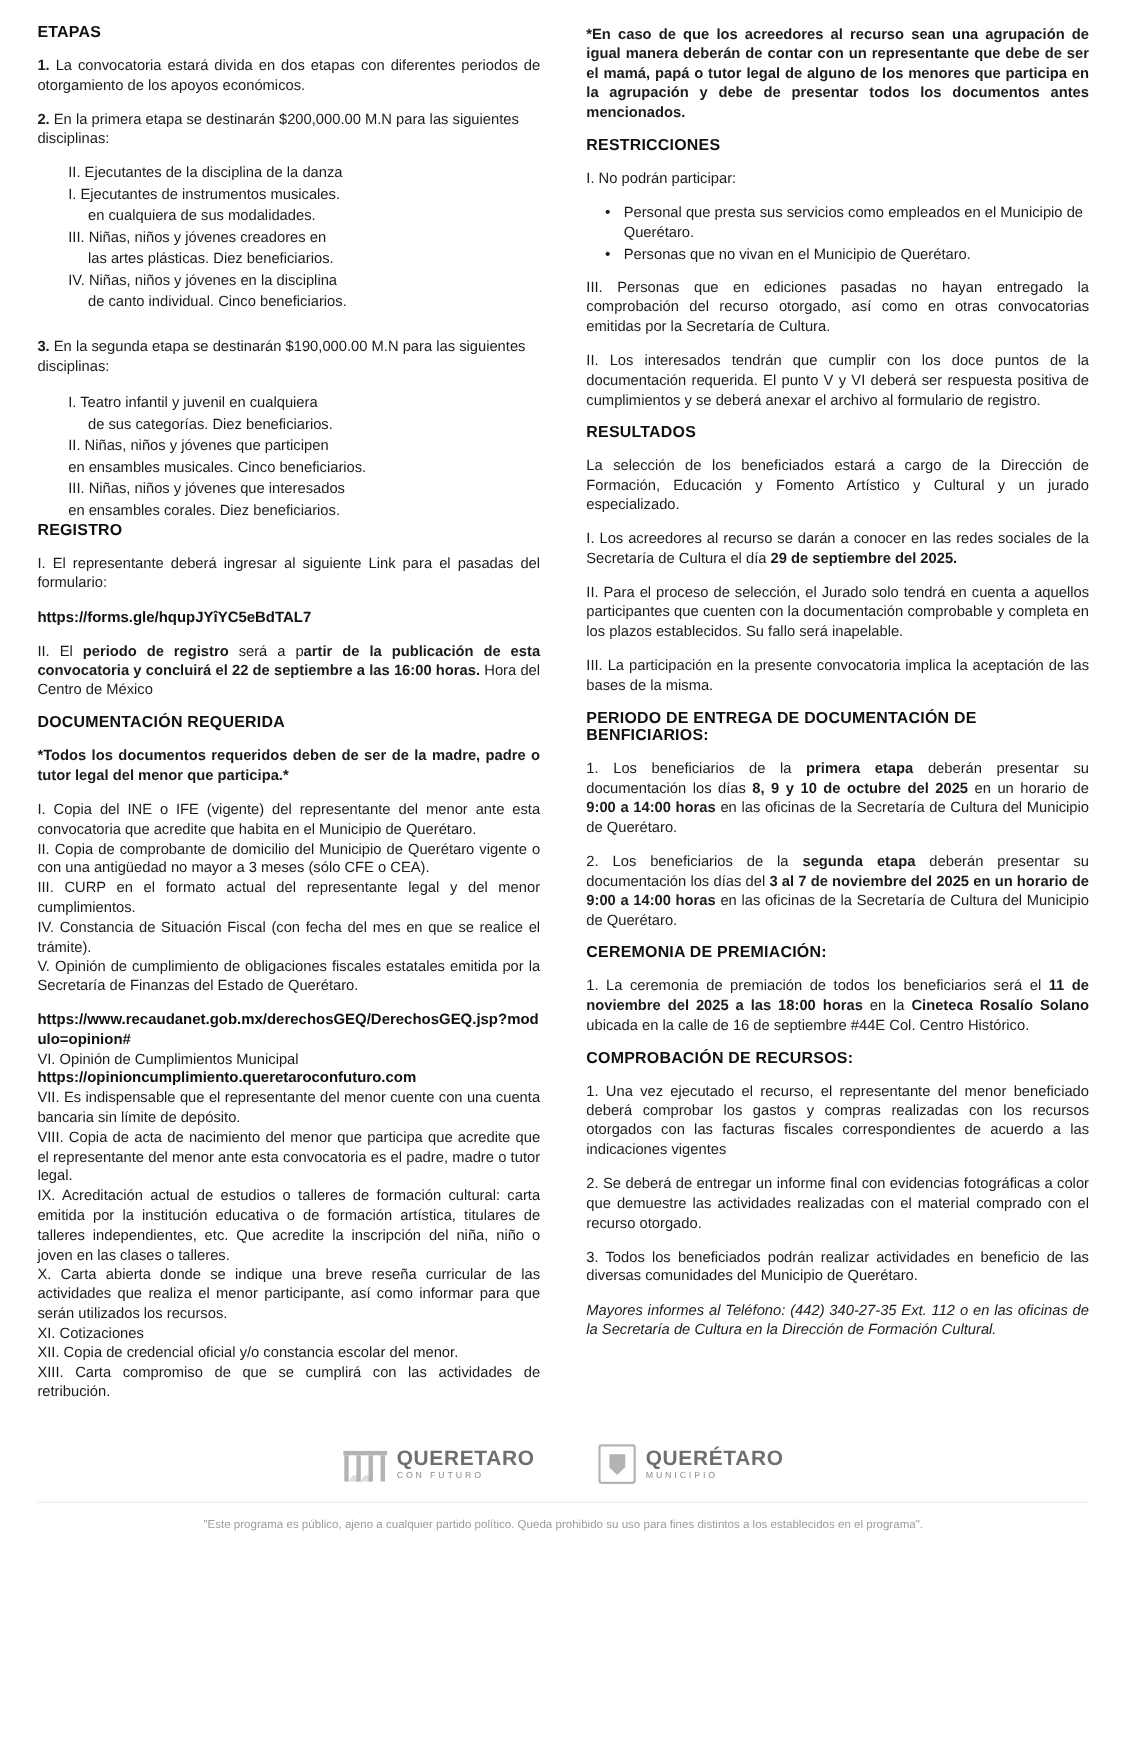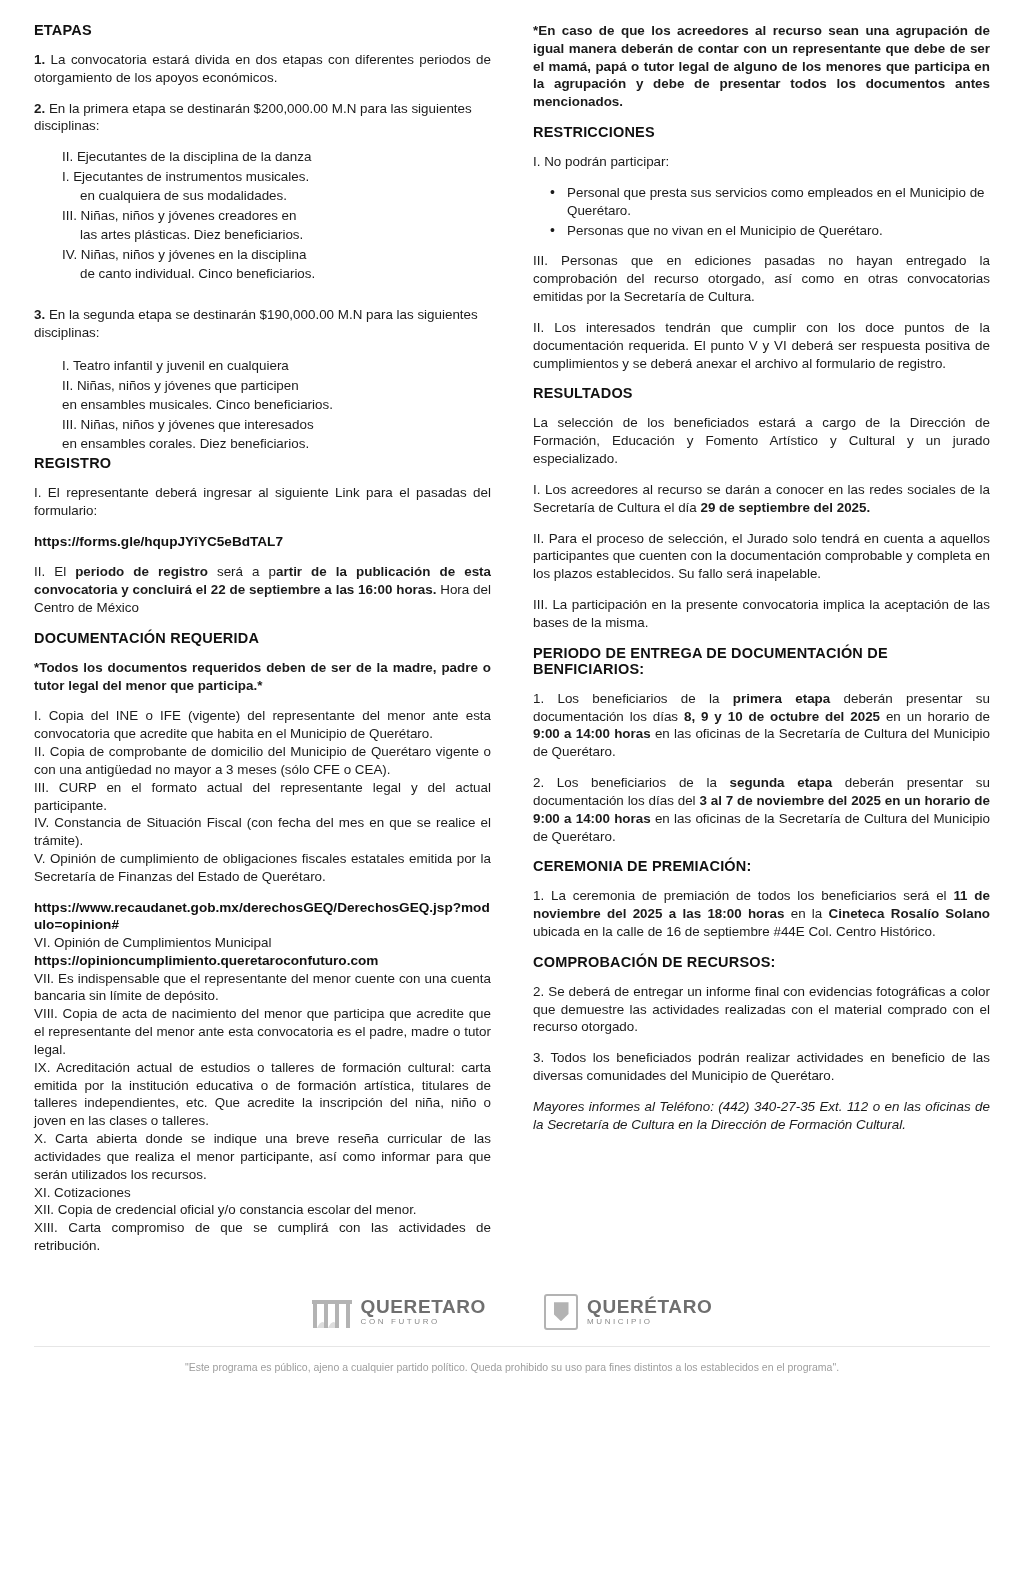--- a/index.html
+++ b/index.html
@@ -162,20 +162,21 @@
         <div>III. Niñas, niños y jóvenes creadores en</div>
         <div class="sub">las artes plásticas. Diez beneficiarios.</div>
         <div>IV. Niñas, niños y jóvenes en la disciplina</div>
         <div class="sub">de canto individual. Cinco beneficiarios.</div>
       </div>
 
       <p class="nj sp-top"><span class="b">3.</span><span> En la segunda etapa se destinarán $190,000.00 M.N para las siguientes disciplinas:</span></p>
 
       <div class="indent1" style="margin-top:16px">
         <div>I. Teatro infantil y juvenil en cualquiera</div>
+        <div class="sub">de sus categorías. Diez beneficiarios.</div>
         <div>II. Niñas, niños y jóvenes que participen</div>
         <div>en ensambles musicales. Cinco beneficiarios.</div>
         <div>III. Niñas, niños y jóvenes que interesados</div>
         <div>en ensambles corales. Diez beneficiarios.</div>
       </div>
 
       <h2 class="section sp-top">REGISTRO</h2>
 
       <p>I. El representante deberá ingresar al siguiente Link para el pasadas del formulario:</p>
 
@@ -183,21 +184,21 @@
 
       <p><span>II. El </span><span class="b">periodo de registro</span><span> será a p</span><span class="b">artir de la publicación de esta convocatoria y concluirá el 22 de septiembre a las 16:00 horas.</span><span> Hora del Centro de México</span></p>
 
       <h2 class="section sp-top">DOCUMENTACIÓN REQUERIDA</h2>
 
       <p class="b">*Todos los documentos requeridos deben de ser de la madre, padre o tutor legal del menor que participa.*</p>
 
       <div class="blocklist">
         <p>I. Copia del INE o IFE (vigente) del representante del menor ante esta convocatoria que acredite que habita en el Municipio de Querétaro.</p>
         <p>II. Copia de comprobante de domicilio del Municipio de Querétaro vigente o con una antigüedad no mayor a 3 meses (sólo CFE o CEA).</p>
-        <p>III. CURP en el formato actual del representante legal y del actual participante.</p>
+        <p>III. CURP en el formato actual del representante legal y del menor cumplimientos.</p>
         <p>IV. Constancia de Situación Fiscal (con fecha del mes en que se realice el trámite).</p>
         <p>V. Opinión de cumplimiento de obligaciones fiscales estatales emitida por la Secretaría de Finanzas del Estado de Querétaro.</p>
       </div>
 
       <p class="linkline" style="margin-bottom:0">https://www.recaudanet.gob.mx/derechosGEQ/DerechosGEQ.jsp?modulo=opinion#</p>
 
       <p style="margin-bottom:0">VI. Opinión de Cumplimientos Municipal</p>
 
       <p class="linkline" style="margin-bottom:0">https://opinioncumplimiento.queretaroconfuturo.com</p>
 
@@ -243,20 +244,21 @@
       <p><span>1. Los beneficiarios de la </span><span class="b">primera etapa</span><span> deberán presentar su documentación los días </span><span class="b">8, 9 y 10 de octubre del 2025</span><span> en un horario de </span><span class="b">9:00 a 14:00 horas</span><span> en las oficinas de la Secretaría de Cultura del Municipio de Querétaro.</span></p>
 
       <p><span>2. Los beneficiarios de la </span><span class="b">segunda etapa</span><span> deberán presentar su documentación los días del </span><span class="b">3 al 7 de noviembre del 2025 en un horario de 9:00 a 14:00 horas</span><span> en las oficinas de la Secretaría de Cultura del Municipio de Querétaro.</span></p>
 
       <h2 class="section sp-top">CEREMONIA DE PREMIACIÓN:</h2>
 
       <p><span>1. La ceremonia de premiación de todos los beneficiarios será el </span><span class="b">11 de noviembre del 2025 a las 18:00 horas</span><span> en la </span><span class="b">Cineteca Rosalío Solano</span><span> ubicada en la calle de 16 de septiembre #44E Col. Centro Histórico.</span></p>
 
       <h2 class="section sp-top">COMPROBACIÓN DE RECURSOS:</h2>
 
+      <p>1. Una vez ejecutado el recurso, el representante del menor beneficiado deberá comprobar los gastos y compras realizadas con los recursos otorgados con las facturas fiscales correspondientes de acuerdo a las indicaciones vigentes</p>
       <p>2. Se deberá de entregar un informe final con evidencias fotográficas a color que demuestre las actividades realizadas con el material comprado con el recurso otorgado.</p>
       <p>3. Todos los beneficiados podrán realizar actividades en beneficio de las diversas comunidades del Municipio de Querétaro.</p>
       <p class="italic">Mayores informes al Teléfono: (442) 340-27-35 Ext. 112 o en las oficinas de la Secretaría de Cultura en la Dirección de Formación Cultural.</p>
 
     </div>
   </div>
 
   <div class="footer-logos">
     <div class="logo">
       <div class="logo-mark">

